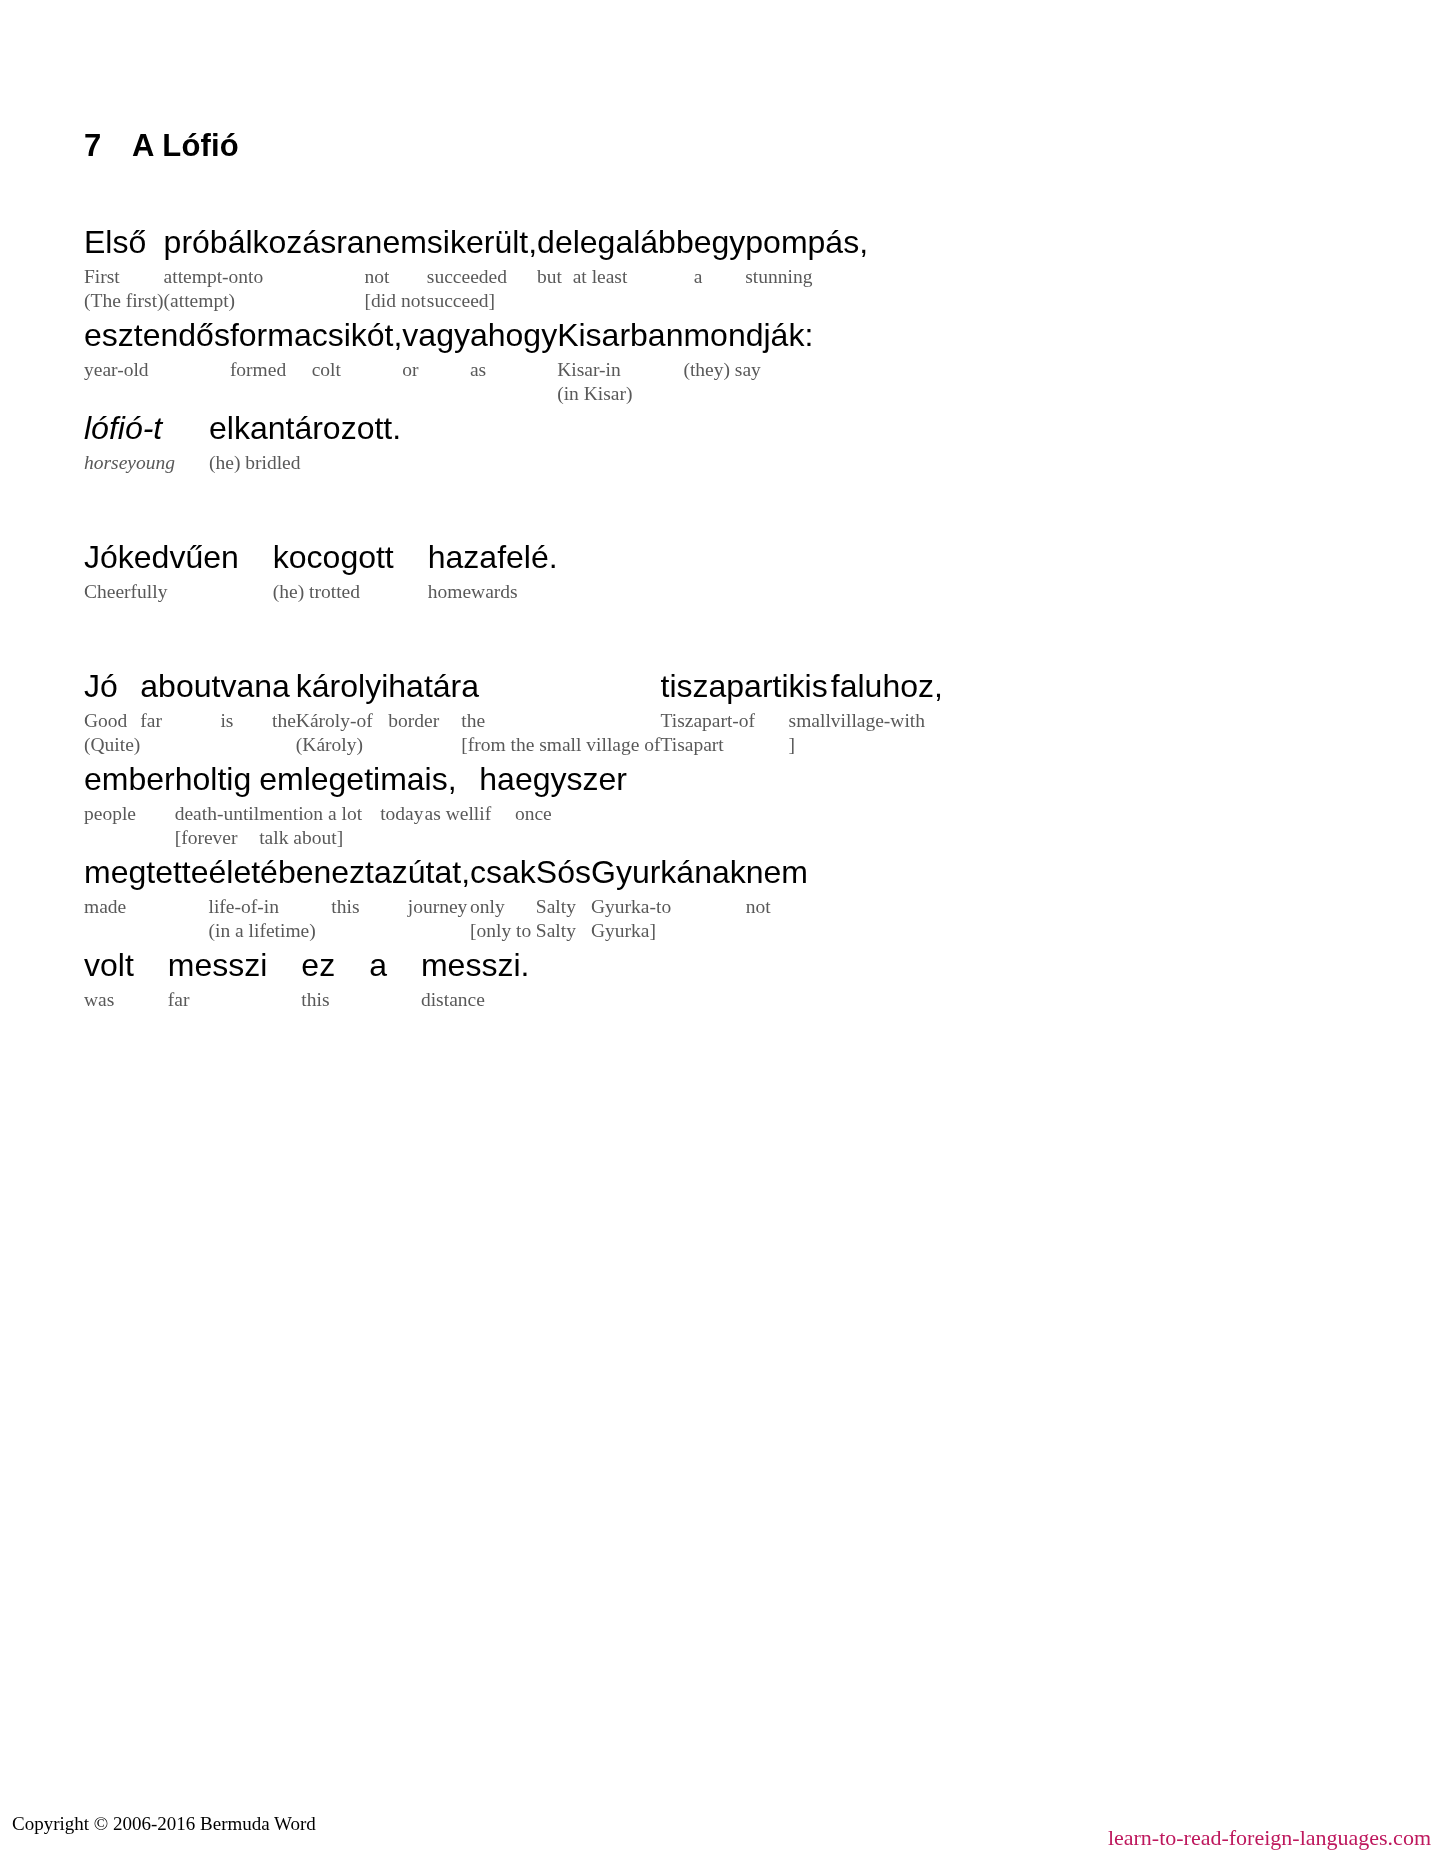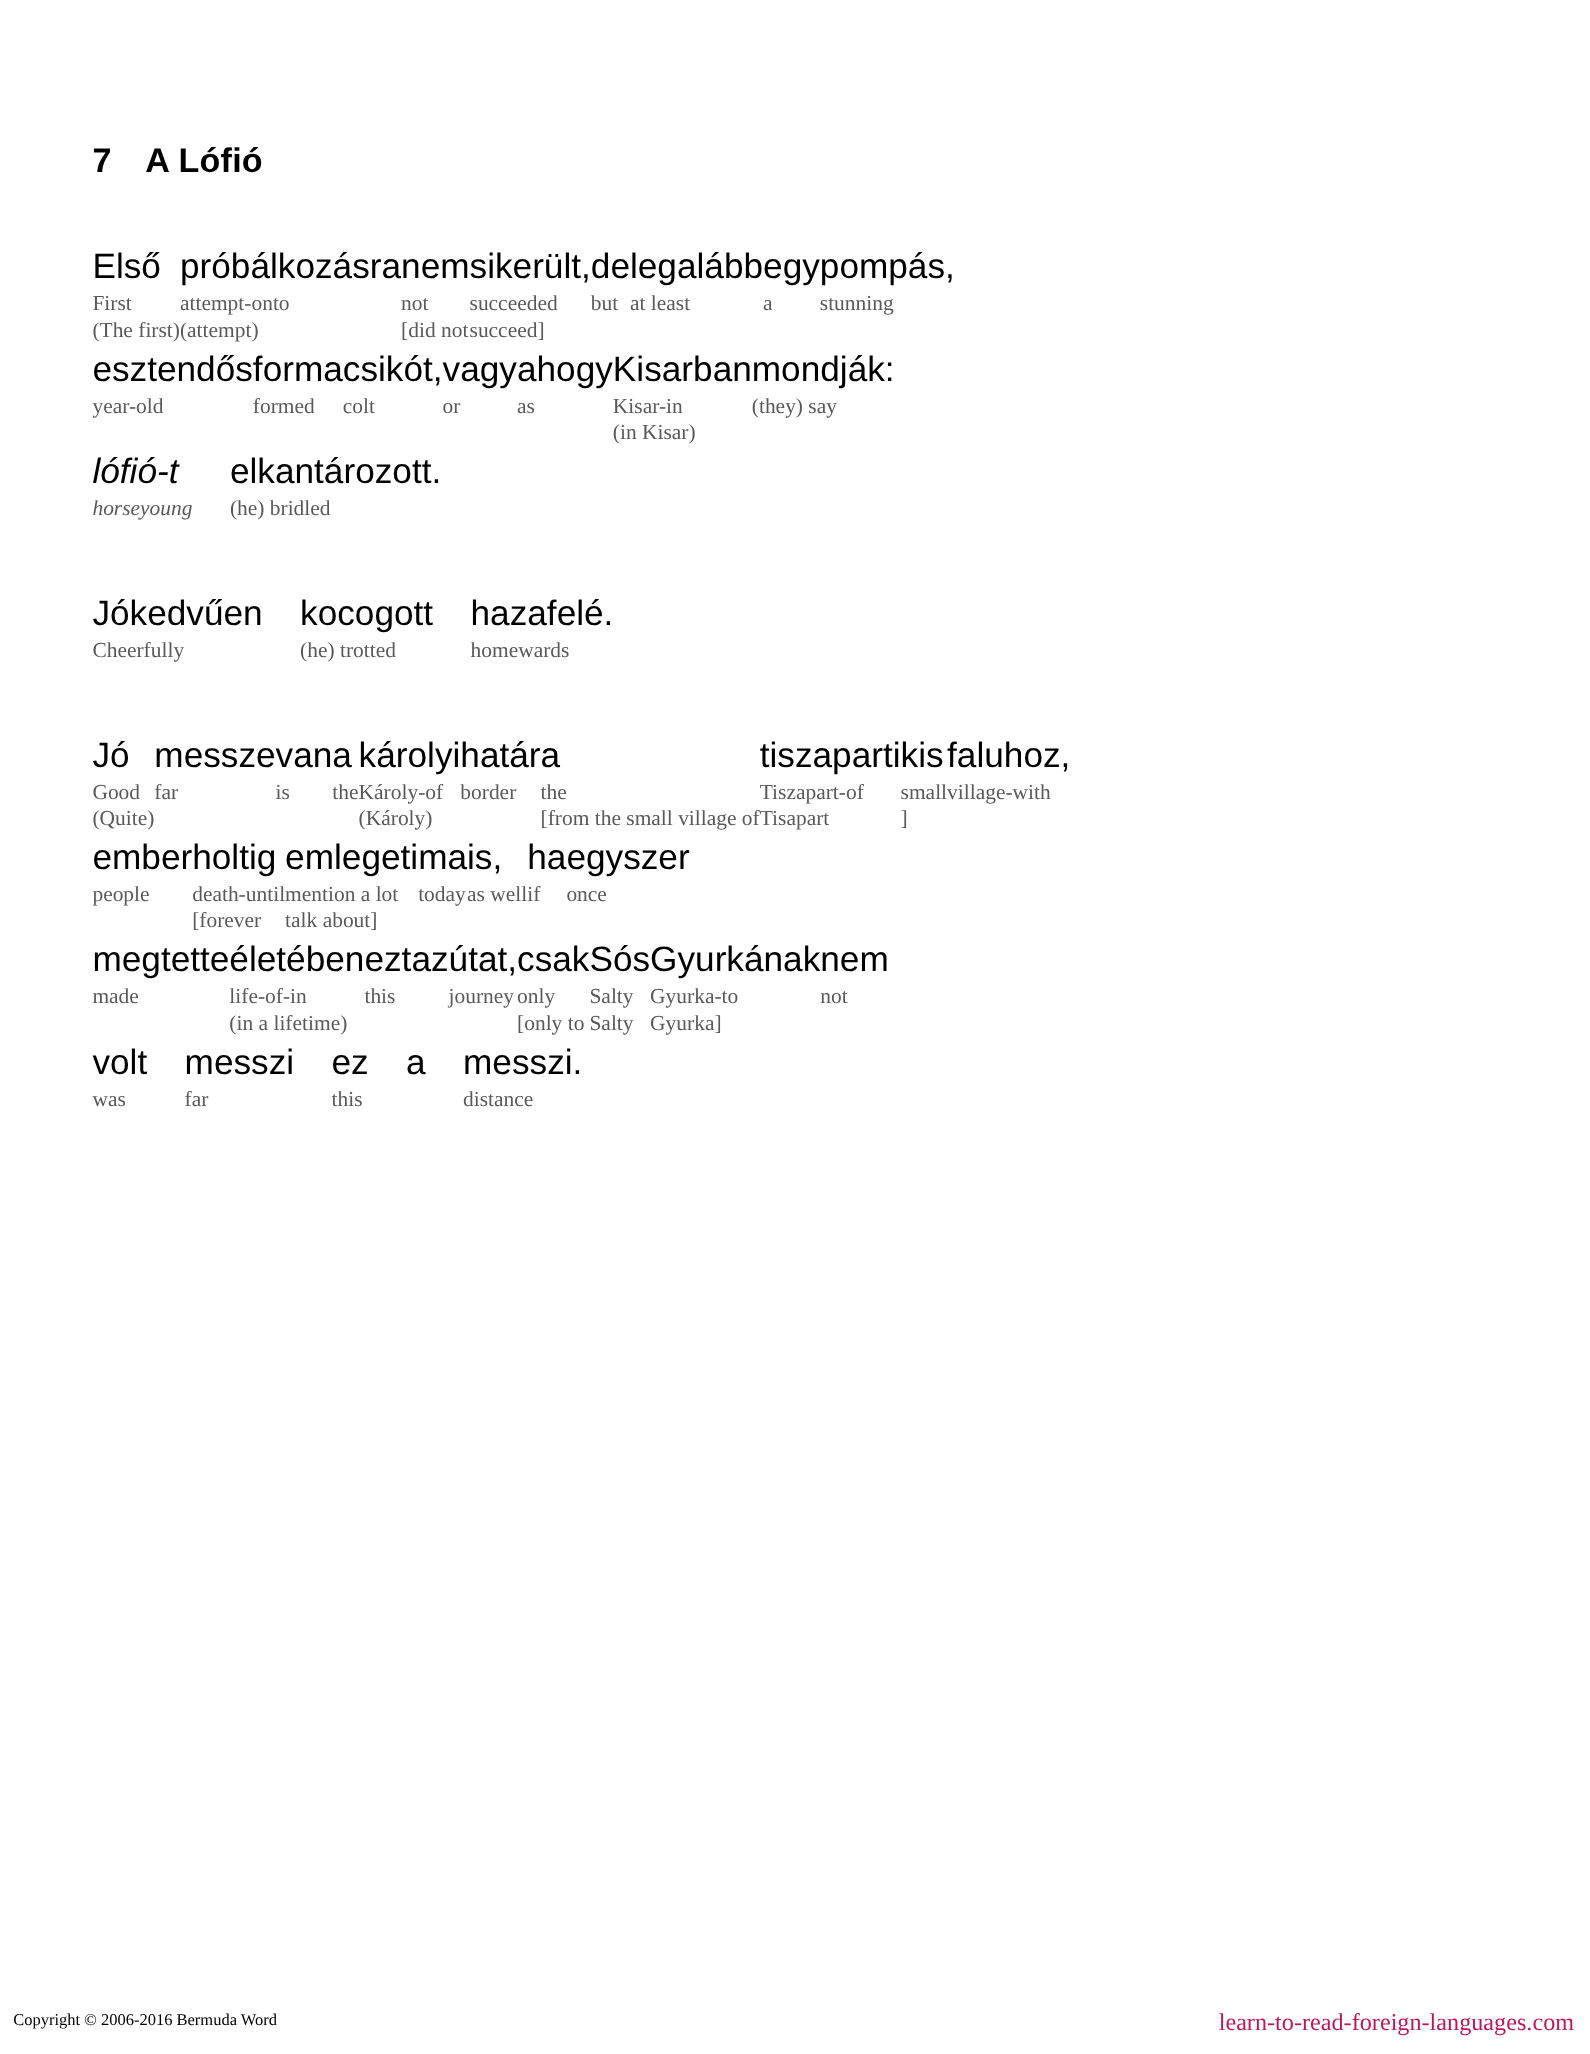--- a/index.html
+++ b/index.html
@@ -91,23 +91,23 @@
   .footer {
     position: absolute;
     left: 0;
     bottom: 16px;
     width: 1445px;
     height: 30px;
   }
   .footer-left {
     position: absolute;
     left: 12px;
-    bottom: 5px;
+    bottom: 16px;
     font-family: "Liberation Serif", serif;
-    font-size: 15px;
+    font-size: 19px;
     color: #000000;
     white-space: nowrap;
   }
   .footer-right {
     position: absolute;
     right: 14px;
     bottom: 0;
     font-family: "Liberation Serif", serif;
     font-size: 22px;
     color: #be185d;
@@ -274,21 +274,21 @@
       <div class="para">
         <div class="iline justify">
           <div class="cell">
             <div class="src">Jó</div>
             <div class="glstack">
               <div class="gl">Good</div>
               <div class="gl">(Quite)</div>
             </div>
           </div>
           <div class="cell">
-            <div class="src">messze</div>
+            <div class="src">about</div>
             <div class="glstack">
               <div class="gl">far</div>
               <div class="gl empty">&nbsp;</div>
             </div>
           </div>
           <div class="cell">
             <div class="src">van</div>
             <div class="glstack">
               <div class="gl">is</div>
               <div class="gl empty">&nbsp;</div>

